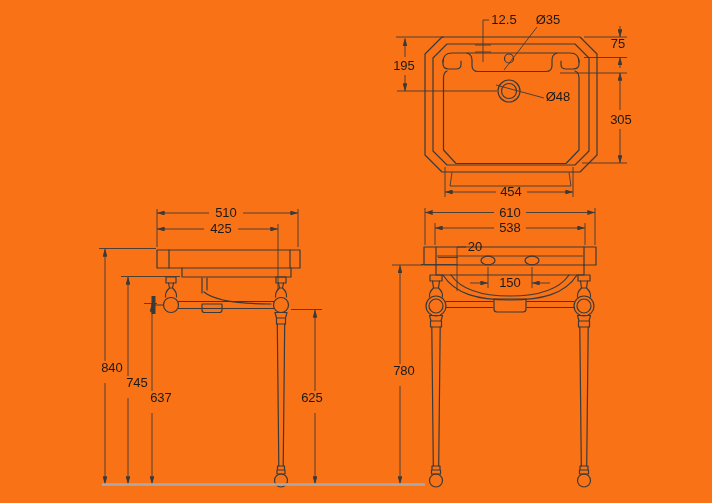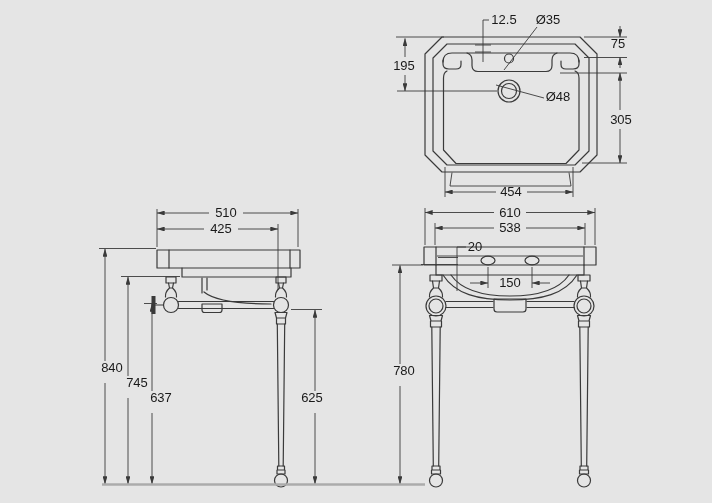--- a/index.html
+++ b/index.html
@@ -1,16 +1,16 @@
 <!DOCTYPE html>
 <html><head>
 <meta charset="utf-8">
 <style>
   html,body{margin:0;padding:0;background:#ffffff;}
-  .stage{position:relative;width:712px;height:503px;background:#e5e5e5;overflow:hidden;
+  .stage{position:relative;width:712px;height:503px;background:#f97316;overflow:hidden;
          font-family:"Liberation Sans",sans-serif;}
   svg{position:absolute;left:0;top:0;}
   .draw{fill:none;stroke:#3a3a3a;stroke-width:1.2;stroke-linejoin:round;stroke-linecap:round;}
   .thin{fill:none;stroke:#3a3a3a;stroke-width:0.9;stroke-linecap:butt;}
   .dim {fill:none;stroke:#3a3a3a;stroke-width:0.9;}
   .ground{fill:none;stroke:#ababab;stroke-width:2.4;}
   .solid{fill:#3a3a3a;stroke:none;}
   text{font:13px "Liberation Sans",sans-serif;fill:#1a1a1a;}
   .mid{text-anchor:middle;}
 </style>

